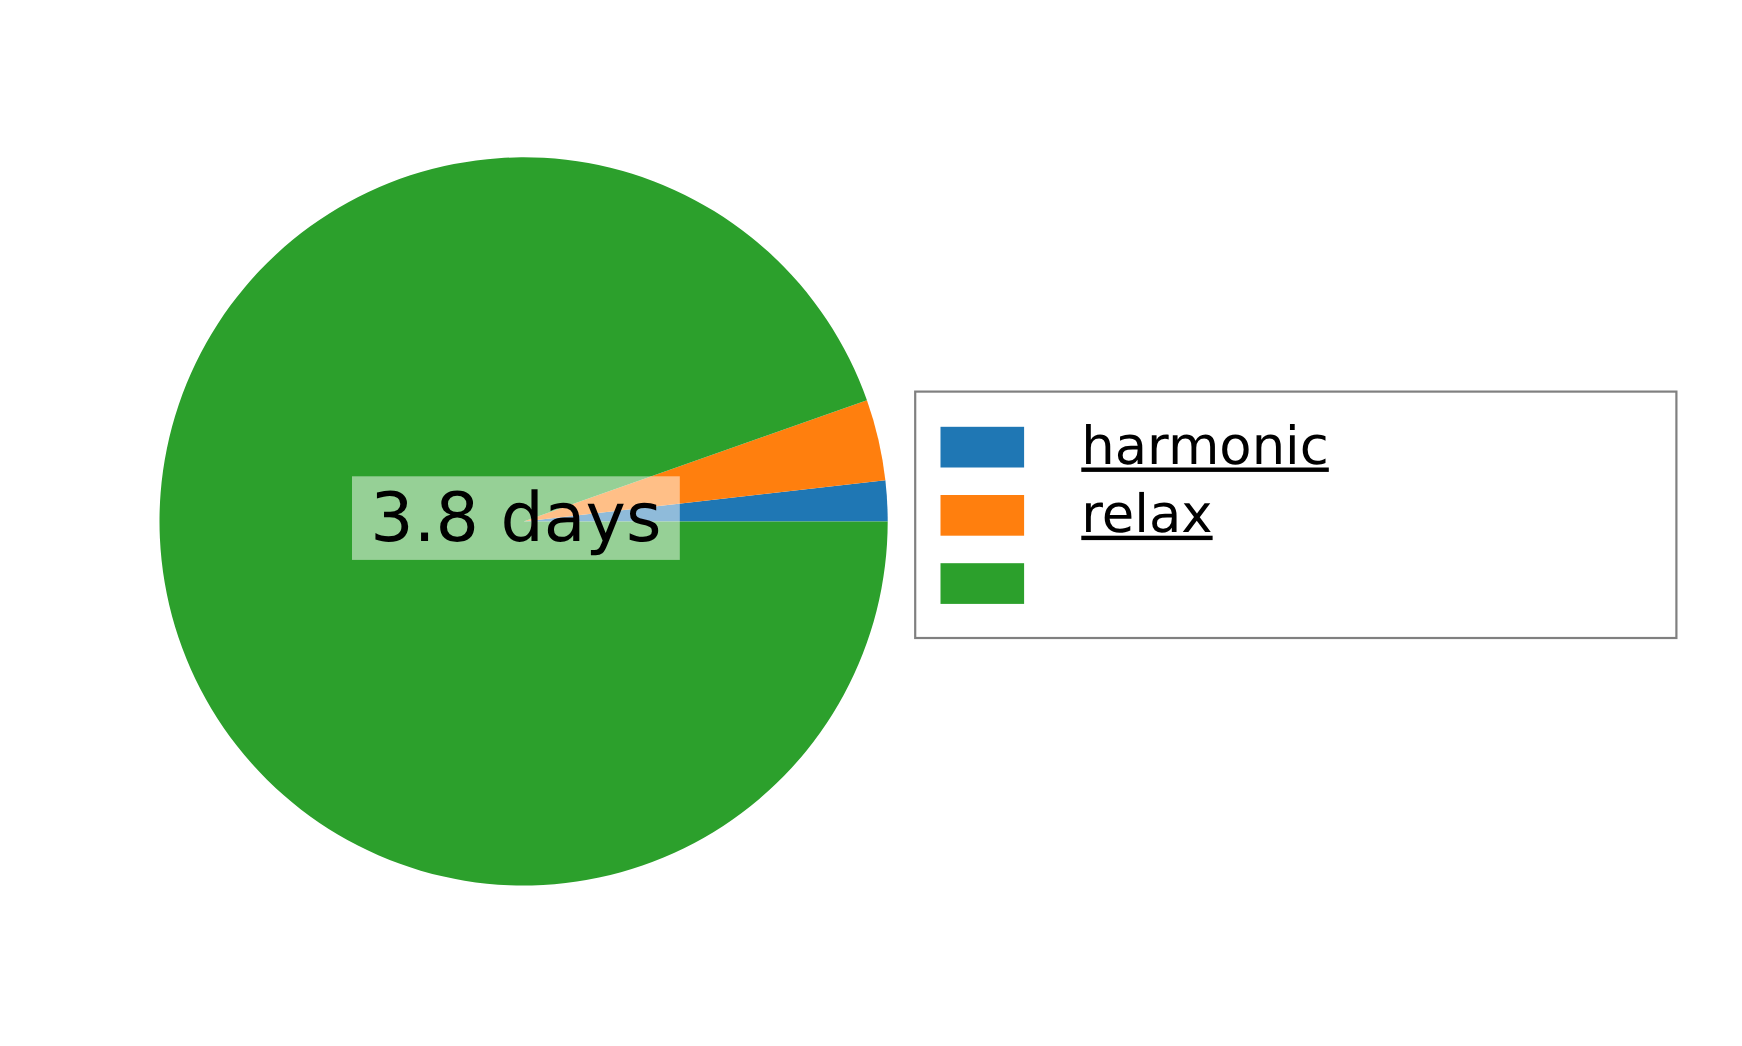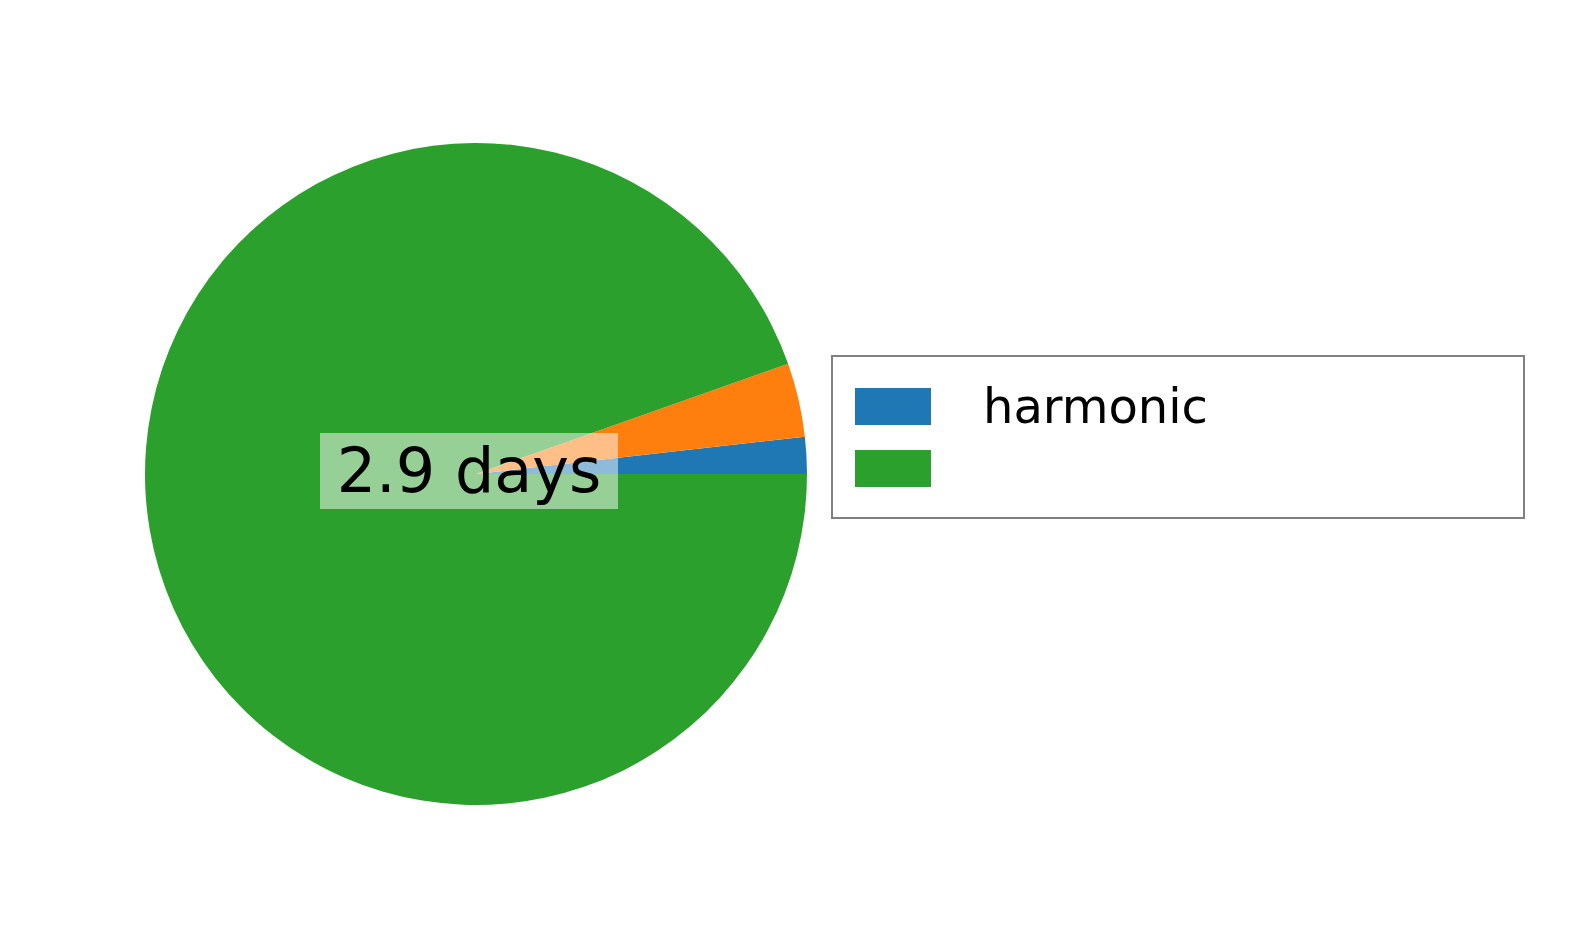--- a/index.html
+++ b/index.html
@@ -67,46 +67,51 @@
     width: 76px;
     height: 37px;
     flex: 0 0 auto;
   }
   .legend-label {
     margin-left: 52px;
     font-size: 48px;
     line-height: 1;
     color: #000000;
     white-space: nowrap;
+    text-decoration: underline;
   }
 </style>
 </head>
 <body>
 
 <div id="figure" style="background: rgb(255, 255, 255);">
 
   <div id="pie-area">
     <svg id="pie-svg" width="1584" height="951" viewBox="0 0 1584 951">
       <g id="pie-wedges">
           <path d="M 476 474 L 807 474 A 331 331 0 0 0 804.8853437821228 436.6445366068776 Z" fill="#1f77b4"></path>
           <path d="M 476 474 L 804.8853437821228 436.6445366068776 A 331 331 0 0 0 788.1298673805381 363.8367307628914 Z" fill="#ff7f0e"></path>
           <path d="M 476 474 L 788.1298673805381 363.8367307628914 A 331 331 0 1 0 807 474.00000000000006 Z" fill="#2ca02c"></path>
         </g>
     </svg>
   </div>
 
-  <div id="total-label">2.9 days</div>
+  <div id="total-label">3.8 days</div>
 
   <div id="legend" style="border-color: rgb(128, 128, 128);">
 
     <div class="legend-row">
       <span class="legend-swatch" style="background: rgb(31, 119, 180);"></span>
       <span class="legend-label">harmonic</span>
     </div>
 
+    <div class="legend-row">
+      <span class="legend-swatch" style="background: rgb(255, 127, 14);"></span>
+      <span class="legend-label">relax</span>
+    </div>
 
     <div class="legend-row">
       <span class="legend-swatch" style="background: rgb(44, 160, 44);"></span>
     </div>
 
   </div>
 
 </div>
 
 </body></html>

